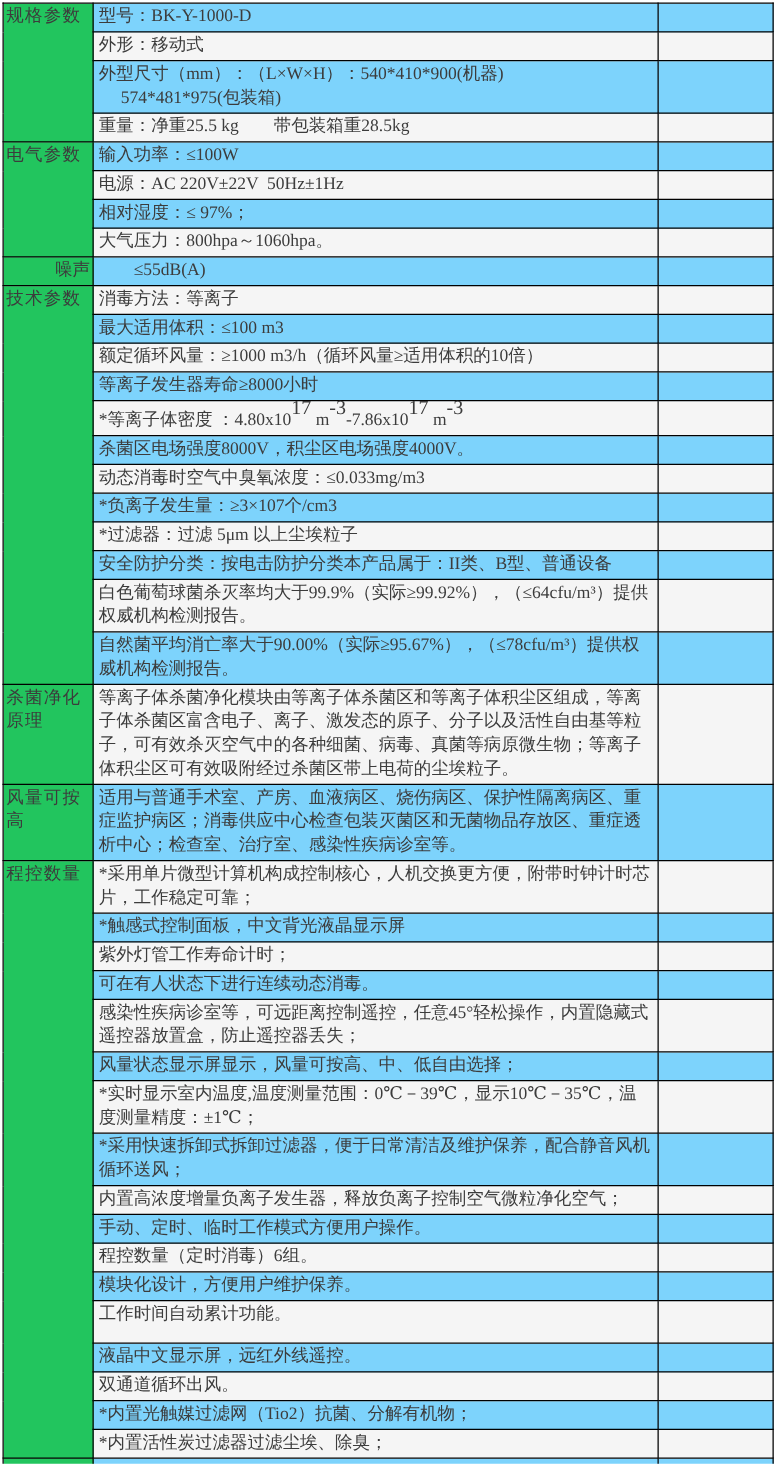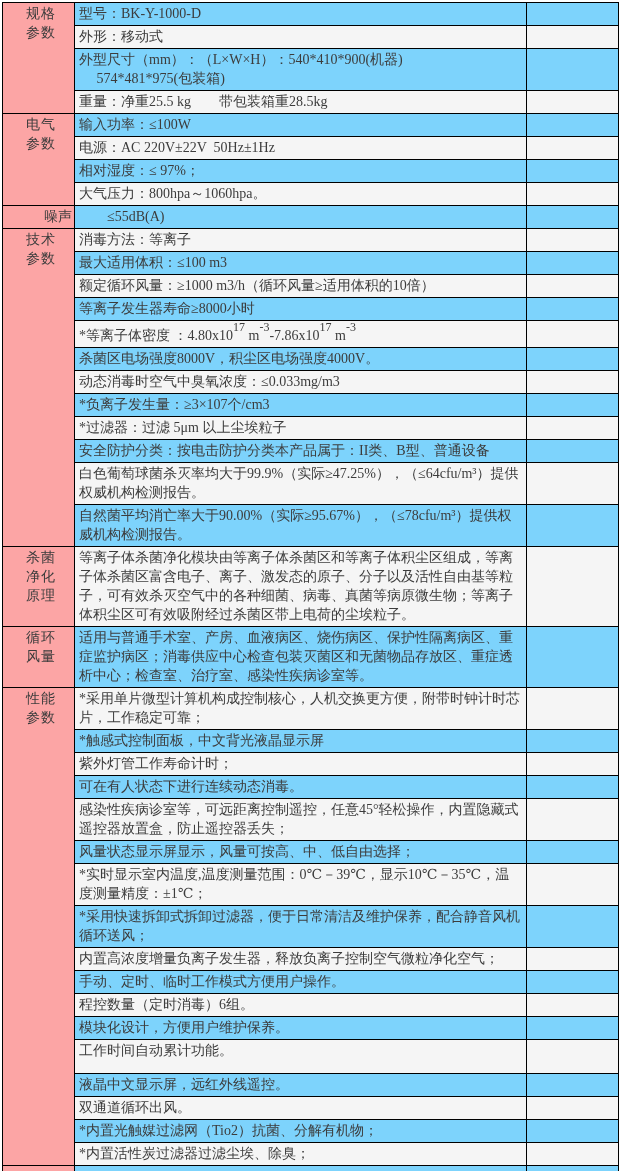--- a/index.html
+++ b/index.html
@@ -26,31 +26,31 @@
   td{
     border:1px solid var(--border);
     vertical-align:top;
     padding:1px 4px 2px 4px;
     font-size:14px;
     line-height:19px;
     white-space:pre-wrap;
     word-break:break-all;
   }
   td.cat{
-    background:#fca5a5;
-    padding-left:23px;
+    background:#22c55e;
+    padding-left:2px;
     letter-spacing:1px;
   }
   td.cat.right{text-align:right;padding-right:2px;letter-spacing:0;}
   tr.gray td.content, tr.gray td.status{background:var(--stripe);}
   tr.white td.content, tr.white td.status{background:#7dd3fc;}
   td.content.spacer{padding-bottom:13px;}
   td.content.blank{height:20px;}
   sup.sup{
-    font-size:12px;
+    font-size:16px;
     line-height:10px;
     vertical-align:9px;
   }
 </style>
 </head>
 <body>
 
 <div class="page">
   <table class="spec">
     <colgroup>
@@ -134,39 +134,39 @@
         </tr>
         <tr class="gray">
           <td class="content">*过滤器：过滤 5μm 以上尘埃粒子</td>
           <td class="status"></td>
         </tr>
         <tr class="white">
           <td class="content">安全防护分类：按电击防护分类本产品属于：II类、B型、普通设备</td>
           <td class="status"></td>
         </tr>
         <tr class="gray">
-          <td class="content">白色葡萄球菌杀灭率均大于99.9%（实际≥47.25%），（≤64cfu/m³）提供权威机构检测报告。</td>
+          <td class="content">白色葡萄球菌杀灭率均大于99.9%（实际≥99.92%），（≤64cfu/m³）提供权威机构检测报告。</td>
           <td class="status"></td>
         </tr>
         <tr class="white">
           <td class="content">自然菌平均消亡率大于90.00%（实际≥95.67%），（≤78cfu/m³）提供权威机构检测报告。</td>
           <td class="status"></td>
         </tr>
         <tr class="gray">
           <td class="cat" rowspan="1">杀菌净化原理</td>
           <td class="content">等离子体杀菌净化模块由等离子体杀菌区和等离子体积尘区组成，等离子体杀菌区富含电子、离子、激发态的原子、分子以及活性自由基等粒子，可有效杀灭空气中的各种细菌、病毒、真菌等病原微生物；等离子体积尘区可有效吸附经过杀菌区带上电荷的尘埃粒子。</td>
           <td class="status"></td>
         </tr>
         <tr class="white">
-          <td class="cat" rowspan="1">循环风量</td>
+          <td class="cat" rowspan="1">风量可按高</td>
           <td class="content">适用与普通手术室、产房、血液病区、烧伤病区、保护性隔离病区、重症监护病区；消毒供应中心检查包装灭菌区和无菌物品存放区、重症透析中心；检查室、治疗室、感染性疾病诊室等。</td>
           <td class="status"></td>
         </tr>
         <tr class="gray">
-          <td class="cat" rowspan="17">性能参数</td>
+          <td class="cat" rowspan="17">程控数量</td>
           <td class="content">*采用单片微型计算机构成控制核心，人机交换更方便，附带时钟计时芯片，工作稳定可靠；</td>
           <td class="status"></td>
         </tr>
         <tr class="white">
           <td class="content">*触感式控制面板，中文背光液晶显示屏</td>
           <td class="status"></td>
         </tr>
         <tr class="gray">
           <td class="content">紫外灯管工作寿命计时；</td>
           <td class="status"></td>

